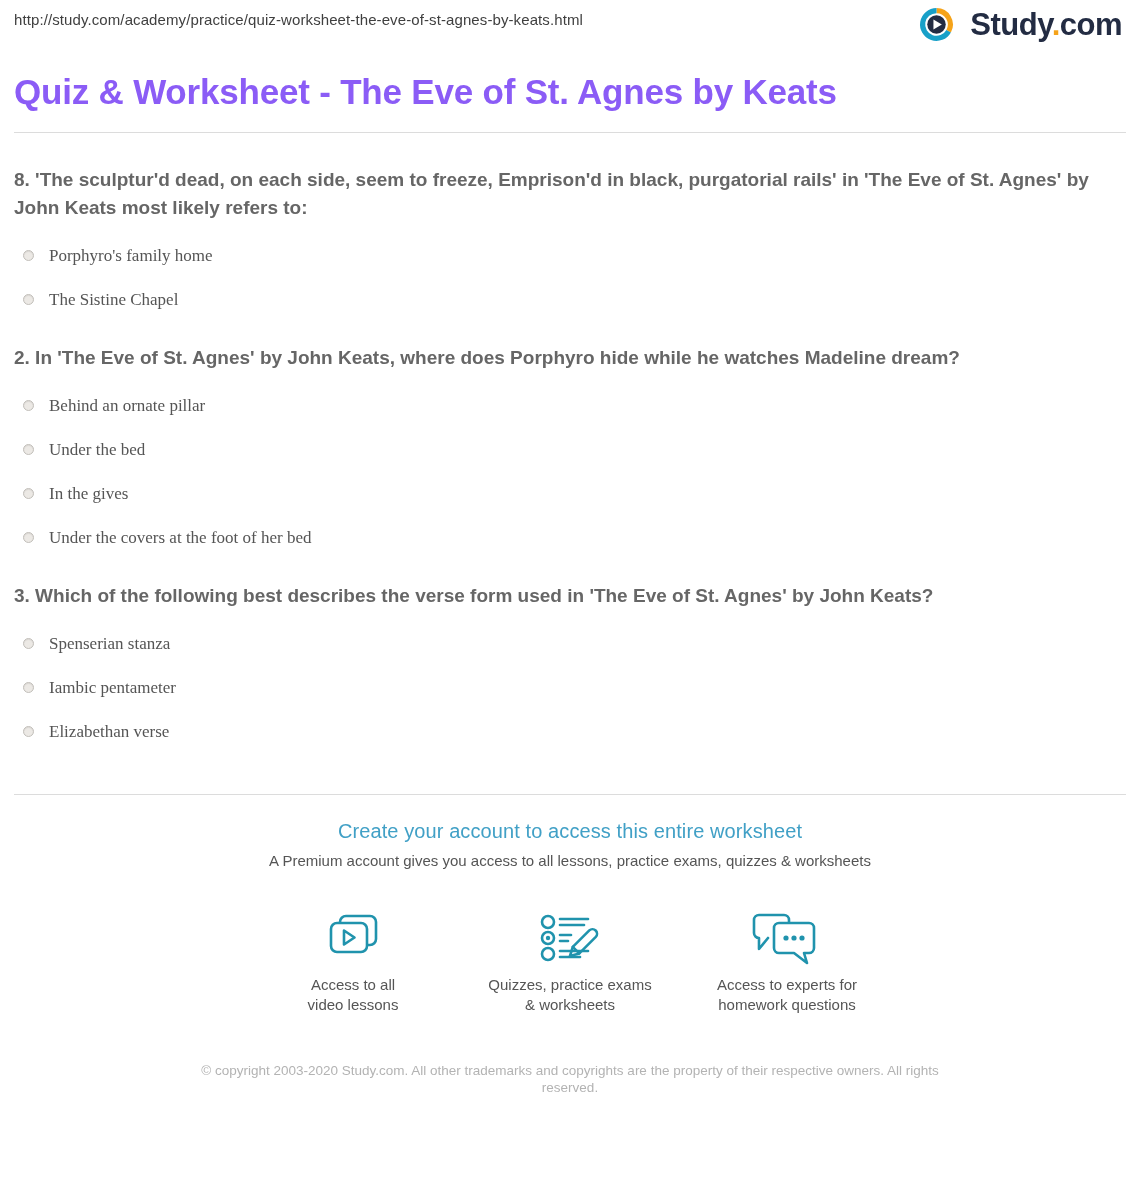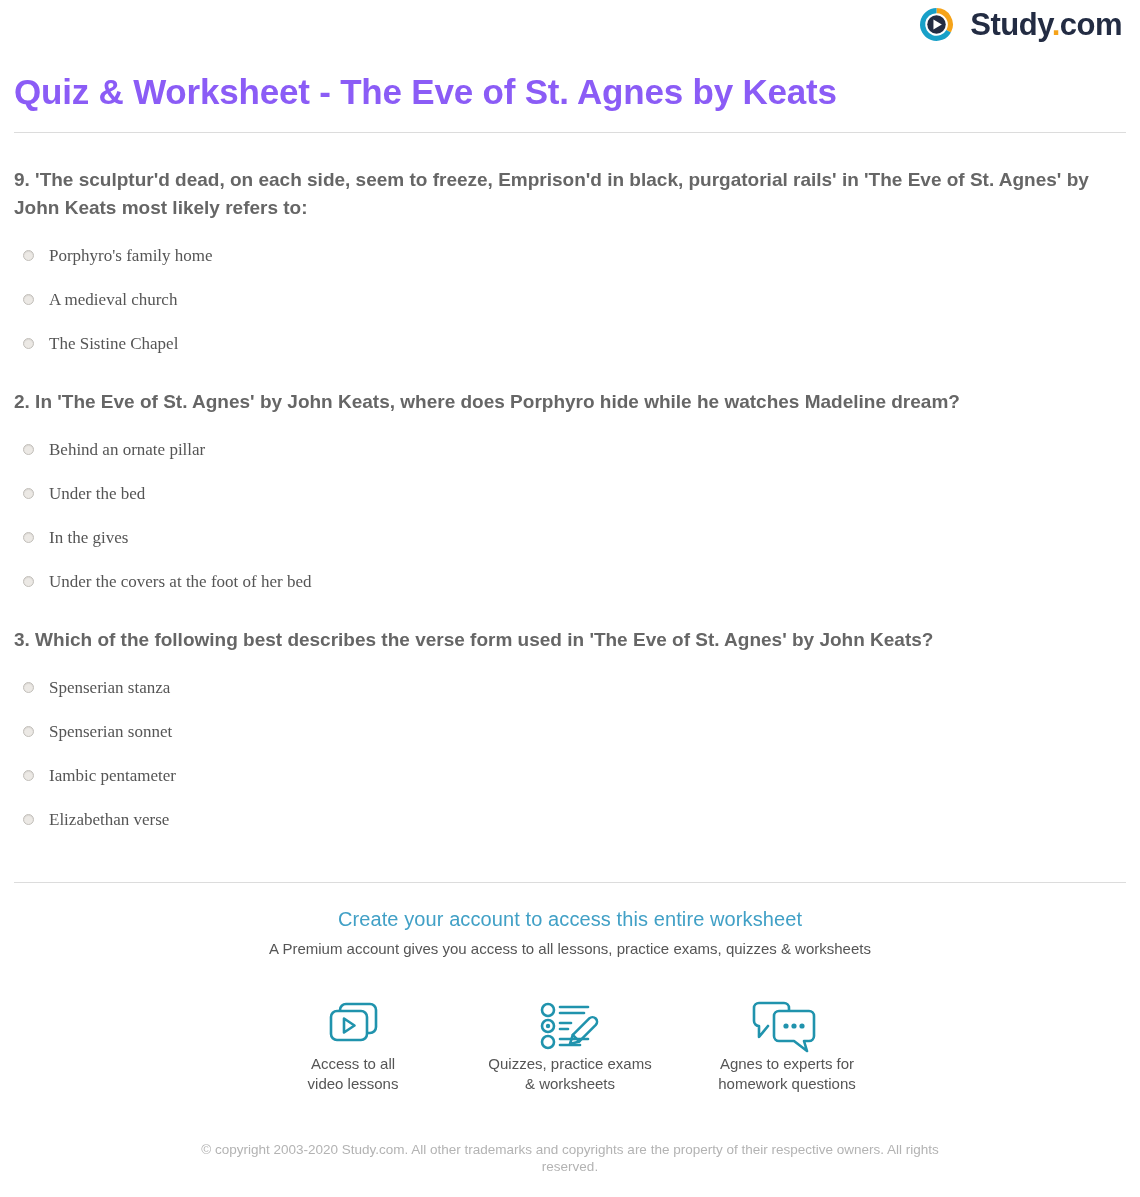--- a/index.html
+++ b/index.html
@@ -68,61 +68,58 @@
 
   
   .features {
     margin-top: 42px;
     display: flex; justify-content: center; align-items: flex-start;
   }
   .feature { width: 217px; text-align: center; }
   .feature-icon { height: 55px; display: flex; align-items: center; justify-content: center; }
   .feature-icon svg { stroke: #2093ad; fill: none; stroke-width: 2.6; }
   .feature-label {
-    margin-top: 0; font-size: 15px; line-height: 20px; color: #555;
+    margin-top: 9px; font-size: 15px; line-height: 20px; color: #555;
   }
   .feature-label span { display: block; }
 
   
   .copyright {
     margin: 47px auto 0 auto; max-width: 740px;
     text-align: center; font-size: 13.5px; line-height: 17px; color: #b3b3b3;
   }
 </style>
 </head>
 <body>
 
 <div class="header">
+  <div class="url-text">http://study.com/academy/practice/quiz-worksheet-the-eve-of-st-agnes-by-keats.html</div>
   <a class="logo">
     <span style="display:inline-flex;">
       <svg width="37" height="37" viewBox="0 0 36 36">
         <path d="M 18 4.5 A 13.5 13.5 0 0 1 29.8 24.5" stroke="#f5a31a" stroke-width="5" fill="none"></path>
         <path d="M 29.8 24.5 A 13.5 13.5 0 1 1 18 4.5" stroke="#18a0c8" stroke-width="5" fill="none"></path>
         <circle cx="18" cy="18" r="9" fill="#232c43"></circle>
         <path d="M 15 13.2 L 23.2 18 L 15 22.8 Z" fill="#ffffff"></path>
       </svg>
     </span>
     <span class="logo-text"><span>Study</span><span class="dot">.</span><span>com</span></span>
   </a>
 </div>
 
 <div class="container">
   <h1 class="page-title">Quiz &amp; Worksheet - The Eve of St. Agnes by Keats</h1>
   <hr class="divider">
 
   <div class="question-block">
-    <div class="question-text">9. 'The sculptur'd dead, on each side, seem to freeze, Emprison'd in black, purgatorial rails' in 'The Eve of St. Agnes' by John Keats most likely refers to:</div>
+    <div class="question-text">8. 'The sculptur'd dead, on each side, seem to freeze, Emprison'd in black, purgatorial rails' in 'The Eve of St. Agnes' by John Keats most likely refers to:</div>
     <ul class="options">
       <li class="option-row">
         <span class="radio"></span>
         <span class="option-label">Porphyro's family home</span>
-      </li>
-      <li class="option-row">
-        <span class="radio"></span>
-        <span class="option-label">A medieval church</span>
       </li>
       <li class="option-row">
         <span class="radio"></span>
         <span class="option-label">The Sistine Chapel</span>
       </li>
     </ul>
   </div>
 
   <div class="question-block">
     <div class="question-text">2. In 'The Eve of St. Agnes' by John Keats, where does Porphyro hide while he watches Madeline dream?</div>
@@ -145,24 +142,20 @@
       </li>
     </ul>
   </div>
 
   <div class="question-block">
     <div class="question-text">3. Which of the following best describes the verse form used in 'The Eve of St. Agnes' by John Keats?</div>
     <ul class="options">
       <li class="option-row">
         <span class="radio"></span>
         <span class="option-label">Spenserian stanza</span>
-      </li>
-      <li class="option-row">
-        <span class="radio"></span>
-        <span class="option-label">Spenserian sonnet</span>
       </li>
       <li class="option-row">
         <span class="radio"></span>
         <span class="option-label">Iambic pentameter</span>
       </li>
       <li class="option-row">
         <span class="radio"></span>
         <span class="option-label">Elizabethan verse</span>
       </li>
     </ul>
@@ -217,21 +210,21 @@
         <div class="feature-icon">
           <svg width="70" height="56" viewBox="0 0 70 56" stroke-linejoin="round" stroke-linecap="round">
             <path d="M 12 4 L 32 4 A 5 5 0 0 1 37 9 L 37 12 M 7 27 A 5 5 0 0 1 2 22 L 2 9 A 5 5 0 0 1 7 4 L 14 4 M 7 27 L 7 38 L 16 27"></path>
             <path d="M 27 12 L 57 12 A 5 5 0 0 1 62 17 L 62 37 A 5 5 0 0 1 57 42 L 52 42 L 55 52 L 42 42 L 27 42 A 5 5 0 0 1 22 37 L 22 17 A 5 5 0 0 1 27 12 Z" fill="#ffffff"></path>
             <circle cx="34" cy="27" r="2.6" fill="#2093ad" stroke="none"></circle>
             <circle cx="42" cy="27" r="2.6" fill="#2093ad" stroke="none"></circle>
             <circle cx="50" cy="27" r="2.6" fill="#2093ad" stroke="none"></circle>
           </svg>
         </div>
         <div class="feature-label">
-          <span>Agnes to experts for</span>
+          <span>Access to experts for</span>
           <span>homework questions</span>
         </div>
       </div>
 
     </div>
 
     <div class="copyright">© copyright 2003-2020 Study.com. All other trademarks and copyrights are the property of their respective owners. All rights reserved.</div>
   </div>
 </div>
 

